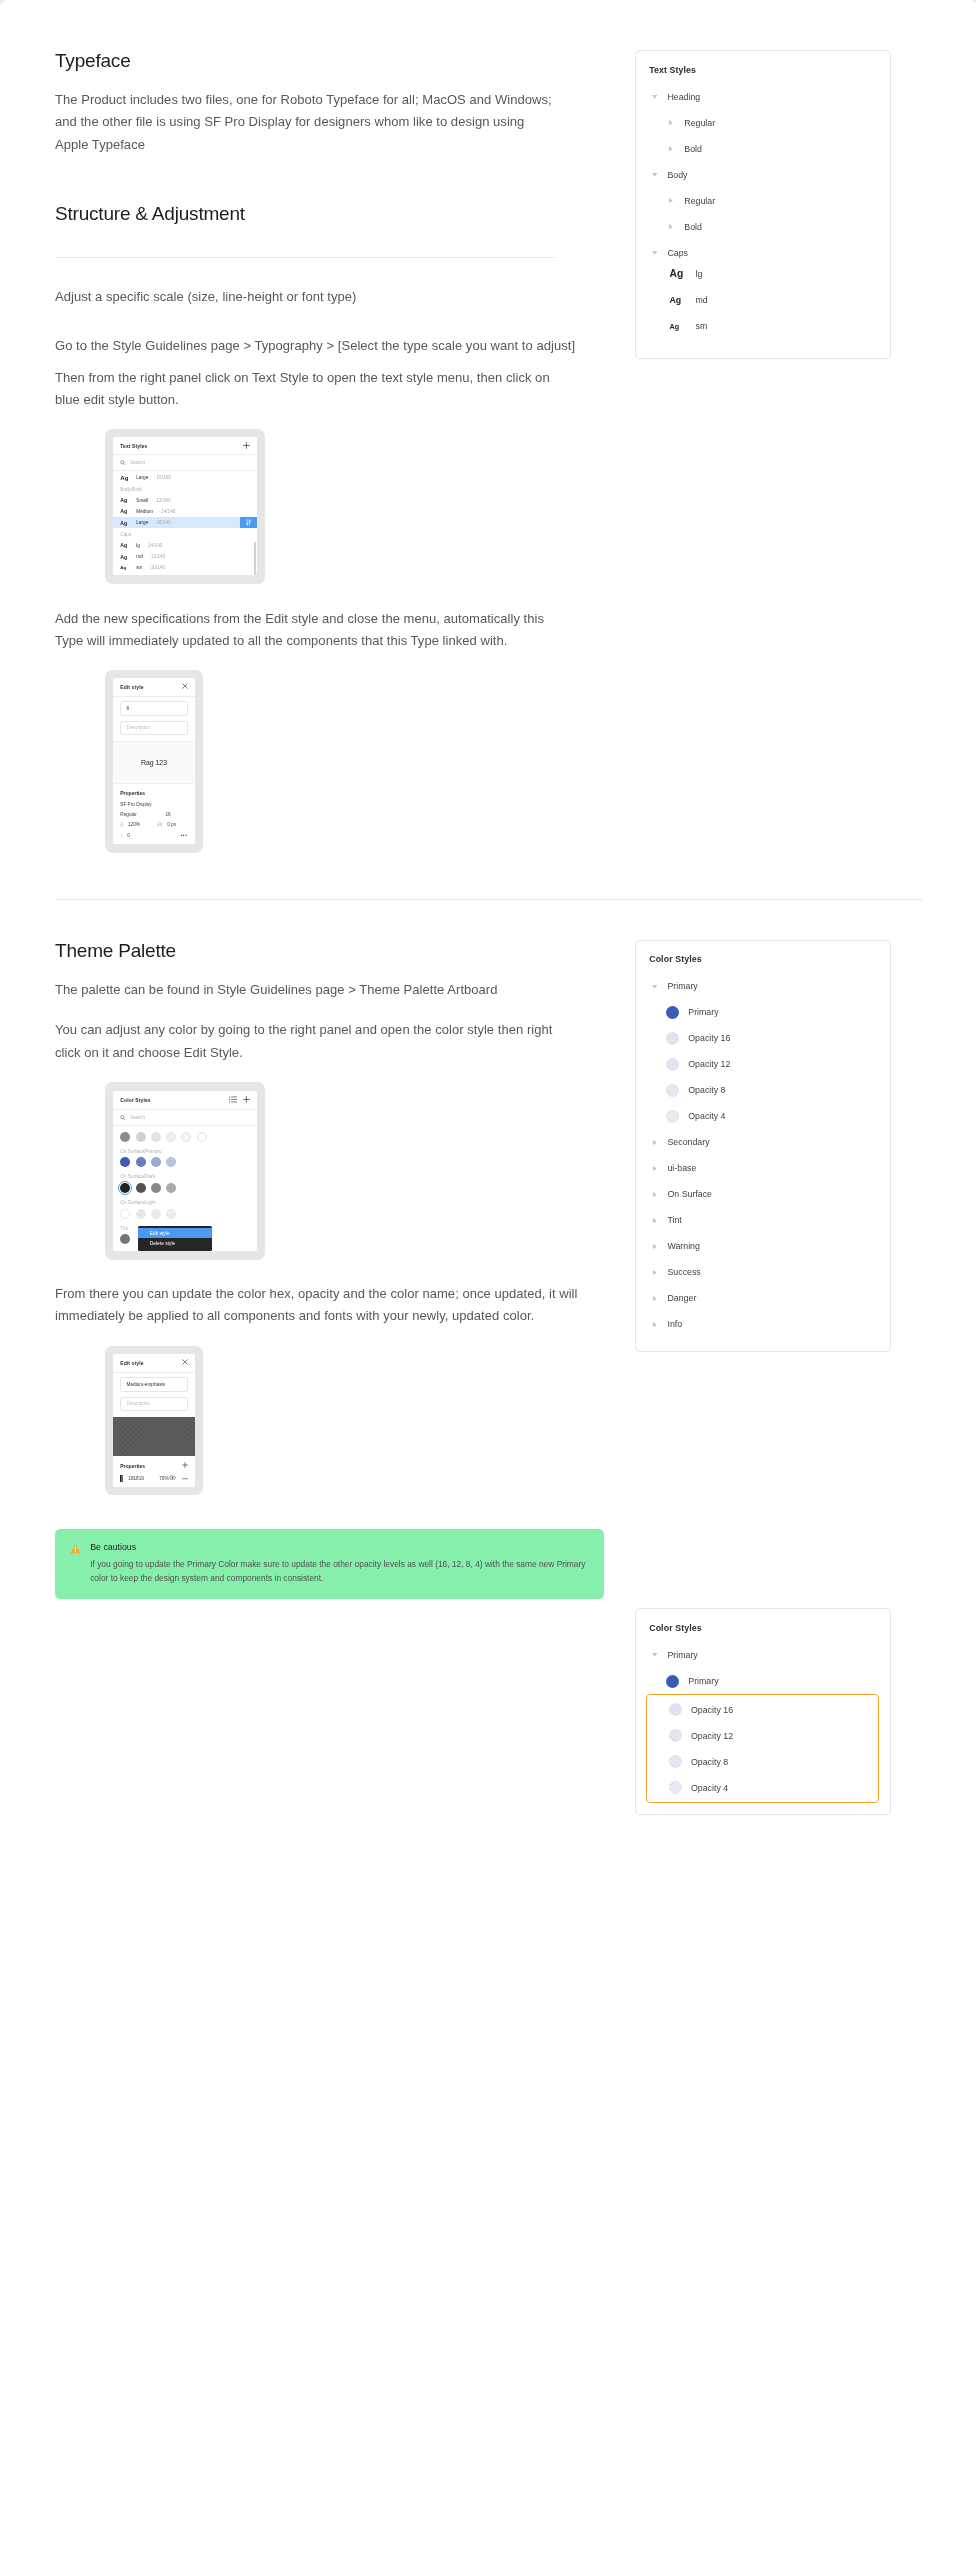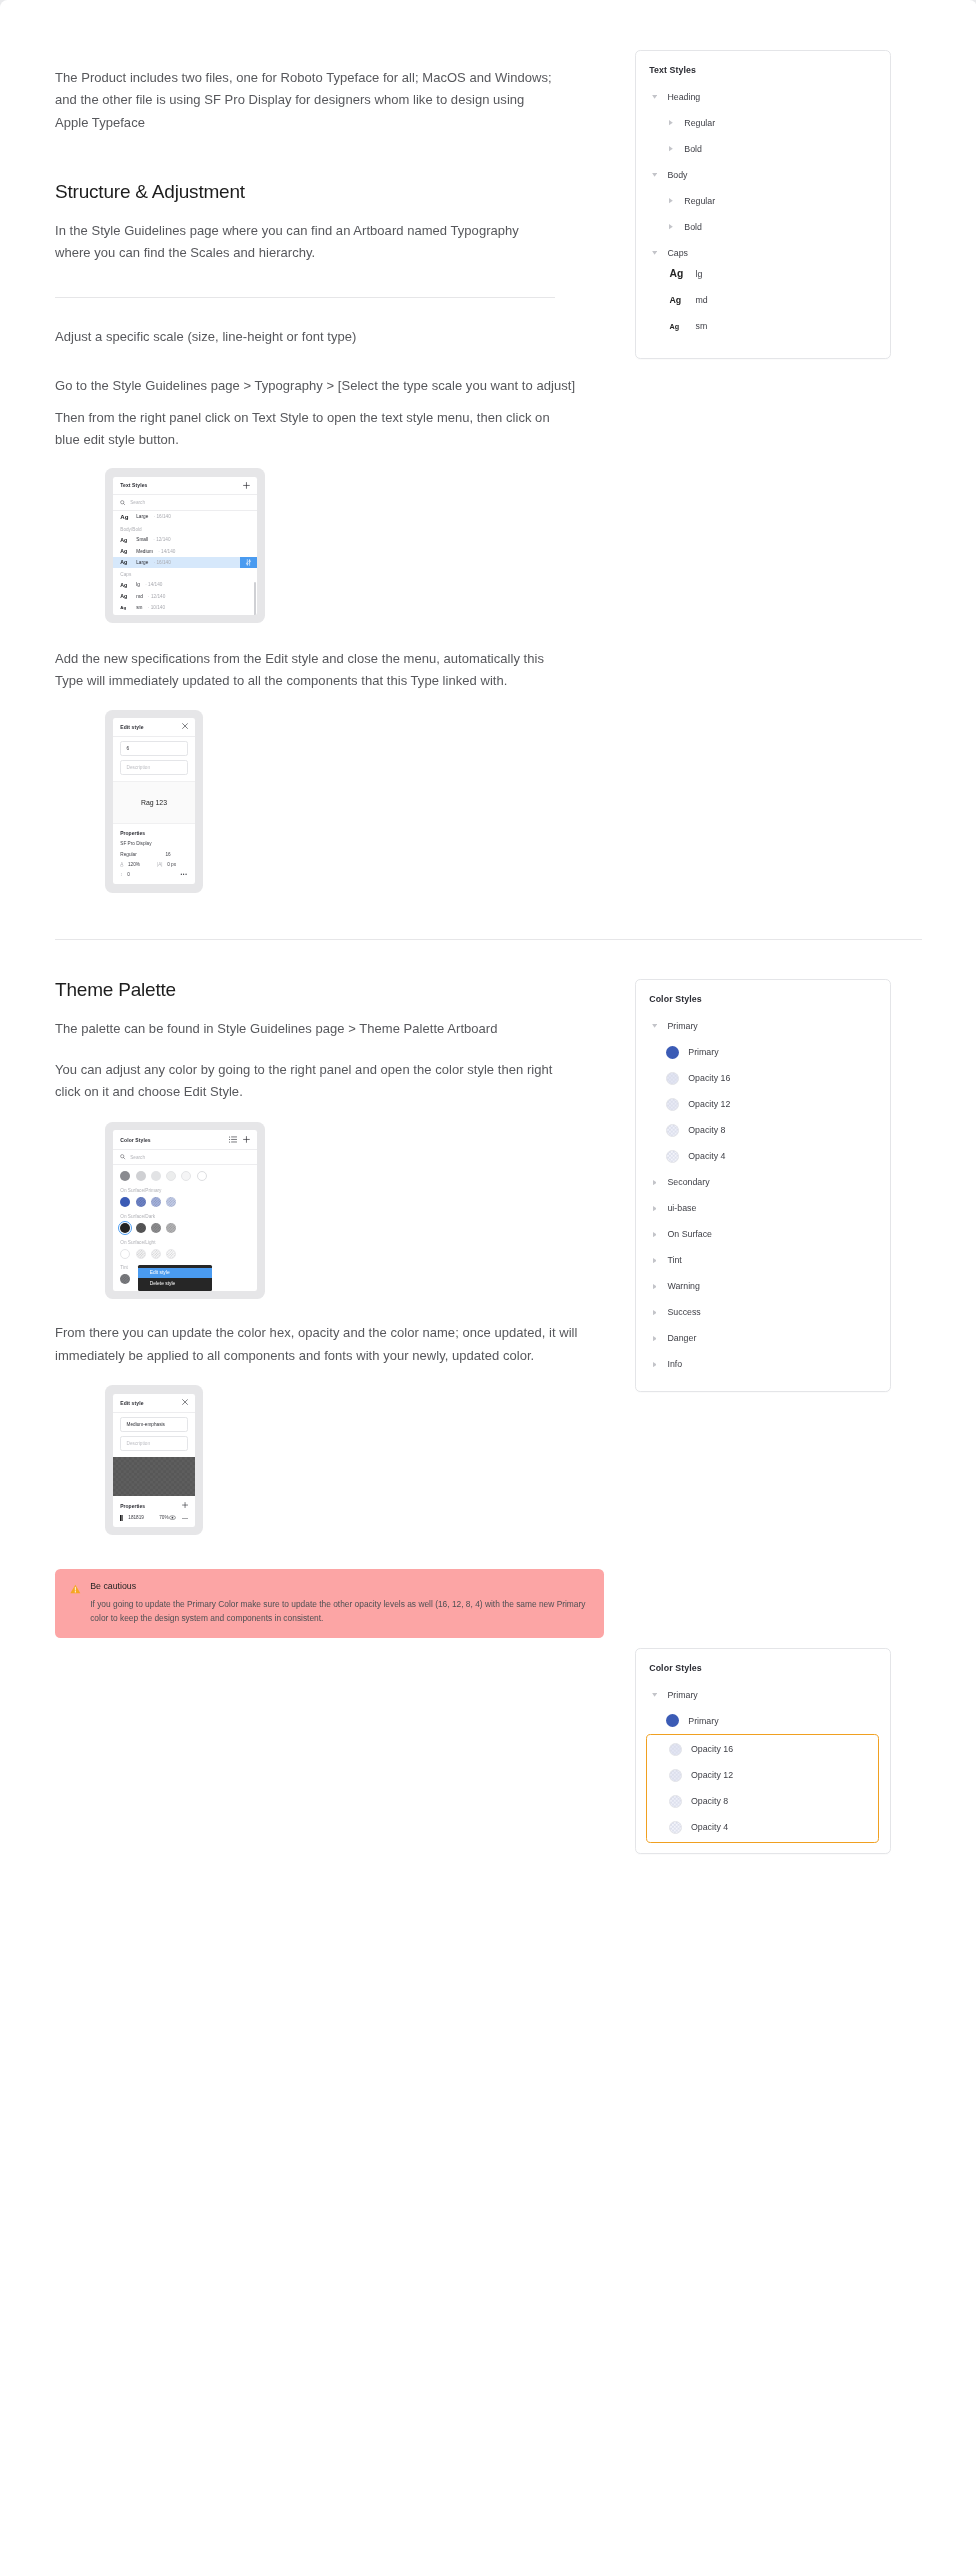--- a/index.html
+++ b/index.html
@@ -201,43 +201,43 @@
   .cdot { width:10px;height:10px;border-radius:50%; }
   .cchk {
     background-image:
       linear-gradient(45deg, rgba(0,0,0,.12) 25%, transparent 25%, transparent 75%, rgba(0,0,0,.12) 75%),
       linear-gradient(45deg, rgba(0,0,0,.12) 25%, transparent 25%, transparent 75%, rgba(0,0,0,.12) 75%);
     background-size: 2.6px 2.6px; background-position: 0 0, 1.3px 1.3px;
   }
 
   
   .warn {
-    background:#fca5a5; border-radius:5.3px; padding: 12.2px 15.3px 13.7px 15.3px;
+    background:#86efac; border-radius:5.3px; padding: 12.2px 15.3px 13.7px 15.3px;
     display:flex; gap:9.2px; width: 549px; justify-content: flex-end;
   }
   .warn-ico { flex:0 0 10.7px; margin-top:1.5px; }
   .warn-title { font-size:8.8px; color:#232323; margin-bottom:5.3px; }
   .warn-text { font-size:8.4px; color:#4f5054; line-height:1.68; }
 </style>
 </head>
 <body>
 
 <div class="page">
 
 
 
   <div class="content">
 
     <div class="row" style="padding-top:50px;">
       <div class="col-left">
 
+        <h2 class="section-title">Typeface</h2>
         <p class="body" style="margin-top:17px;width:500px;">The Product includes two files, one for Roboto Typeface for all; MacOS and Windows; and the other file is using SF Pro Display for designers whom like to design using Apple Typeface</p>
 
         <h2 class="section-title" style="margin-top:47px;">Structure &amp; Adjustment</h2>
-        <p class="body" style="margin-top:17px;width:500px;">In the Style Guidelines page where you can find an Artboard named Typography where you can find the Scales and hierarchy.</p>
 
         <div class="hr" style="margin-top:32px;"></div>
 
         <p class="body" style="margin-top:28px;">Adjust a specific scale (size, line-height or font type)</p>
         <p class="body" style="margin-top:27px;">Go to the Style Guidelines page &gt; Typography &gt; [Select the type scale you want to adjust]</p>
         <p class="body" style="margin-top:9.2px;width:500px;">Then from the right panel click on Text Style to open the text style menu, then click on blue edit style button.</p>
 
         <div style="margin-top:17px;padding-left:50px;">
           <div class="shot" style="width:160px;">
             <div class="shot-inner" style="position:relative;">

